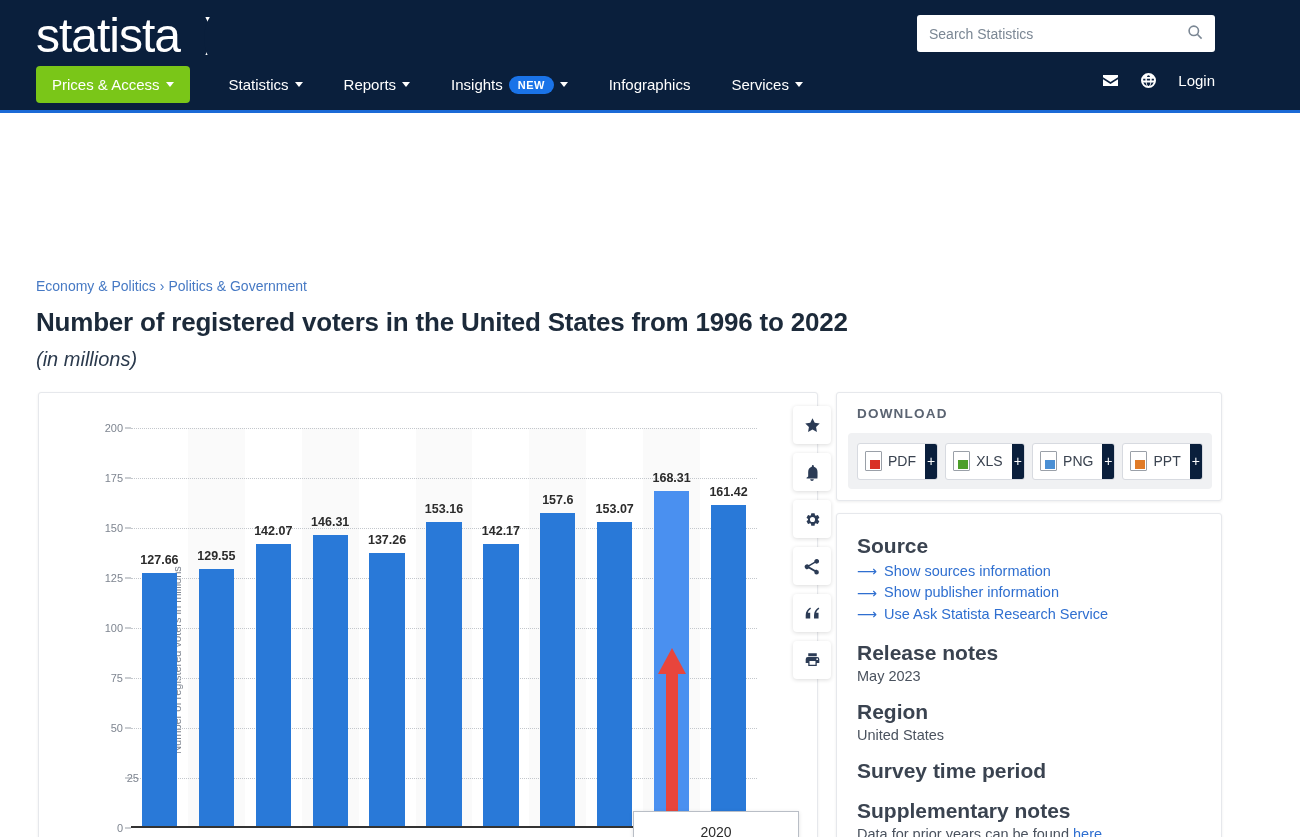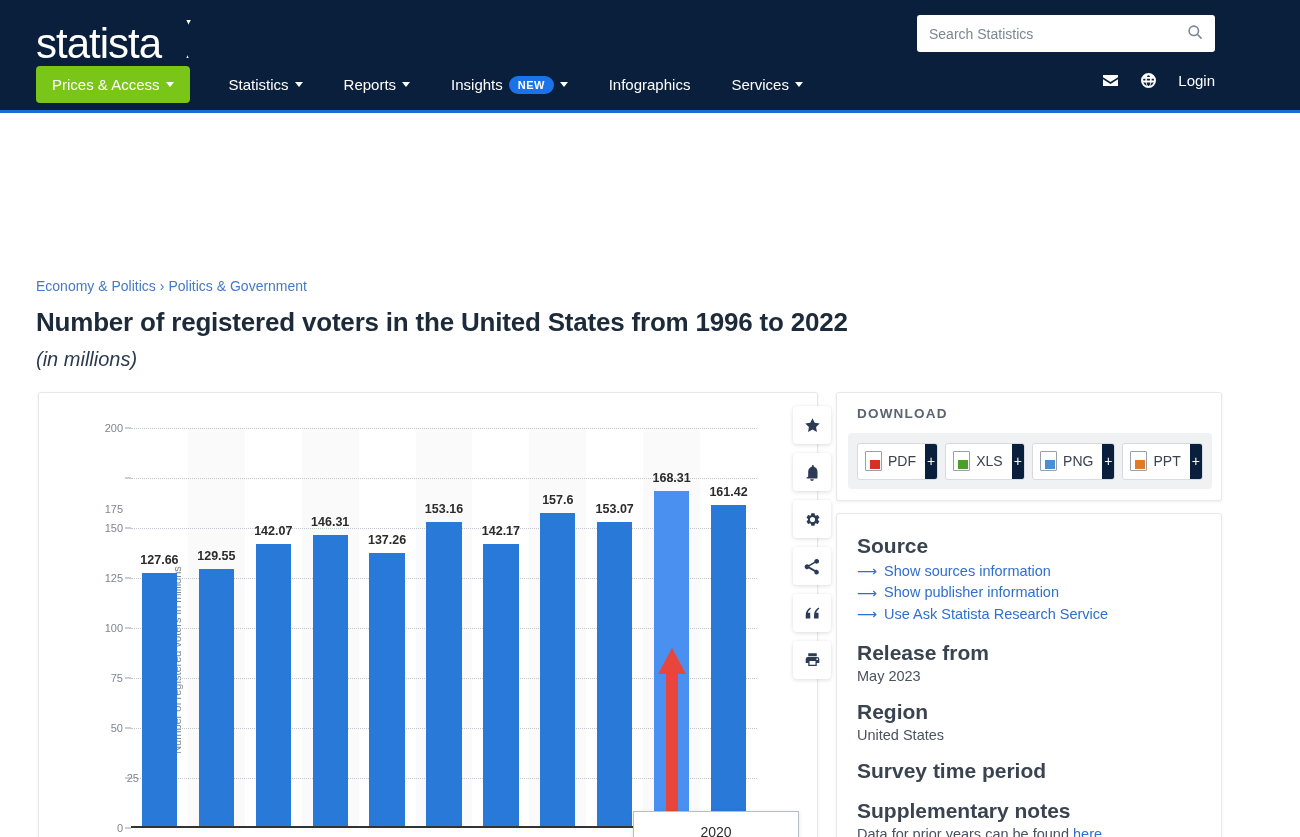--- a/index.html
+++ b/index.html
@@ -16,24 +16,23 @@
     position: relative;
     width: 1300px; height: 113px;
     background: #0a1f3c;
     border-bottom: 3px solid #1b6ad6;
   }
   .logo-wrap {
     position: absolute; left: 36px; top: 12px;
     display: flex; align-items: center; gap: 6px;
   }
   .logo-text {
-    color: #fff; font-size: 42px; font-weight: 400;
+    color: #fff; font-size: 48px; font-weight: 400;
     letter-spacing: -1px; line-height: 1;
     font-family: "Liberation Sans", sans-serif;
-    margin-top: 11px;
   }
   .logo-mark {
     width: 40px; height: 38px; background: #fff;
     position: relative; overflow: hidden;
   }
   .logo-mark::before {
     content: ""; position: absolute;
     left: -14px; top: -10px;
     width: 38px; height: 58px;
     border-radius: 50%;
@@ -417,21 +416,21 @@
             <div class="arrow-shaft"></div>
             <div class="arrow-head"></div>
           </div>
         </div>
       <div class="axis-base"></div>
     </div>
 
     <div id="yticks">
         <div class="ytick" style="top: 35px; left: 0px; width: 84px; text-align: right;">200</div>
         <div style="position: absolute; top: 35px; left: 86px; width: 6px; border-top: 1px solid rgb(154, 160, 168); transform: translateY(-50%);"></div>
-        <div class="ytick" style="top: 85px; left: 0px; width: 84px; text-align: right; margin-top: 31px;">175</div>
+        <div class="ytick" style="top: 85px; left: 0px; width: 84px; text-align: right;">175</div>
         <div style="position: absolute; top: 85px; left: 86px; width: 6px; border-top: 1px solid rgb(154, 160, 168); transform: translateY(-50%);"></div>
         <div class="ytick" style="top: 135px; left: 0px; width: 84px; text-align: right;">150</div>
         <div style="position: absolute; top: 135px; left: 86px; width: 6px; border-top: 1px solid rgb(154, 160, 168); transform: translateY(-50%);"></div>
         <div class="ytick" style="top: 185px; left: 0px; width: 84px; text-align: right;">125</div>
         <div style="position: absolute; top: 185px; left: 86px; width: 6px; border-top: 1px solid rgb(154, 160, 168); transform: translateY(-50%);"></div>
         <div class="ytick" style="top: 235px; left: 0px; width: 84px; text-align: right;">100</div>
         <div style="position: absolute; top: 235px; left: 86px; width: 6px; border-top: 1px solid rgb(154, 160, 168); transform: translateY(-50%);"></div>
         <div class="ytick" style="top: 285px; left: 0px; width: 84px; text-align: right;">75</div>
         <div style="position: absolute; top: 285px; left: 86px; width: 6px; border-top: 1px solid rgb(154, 160, 168); transform: translateY(-50%);"></div>
         <div class="ytick" style="top: 335px; left: 0px; width: 84px; text-align: right;">50</div>
@@ -529,21 +528,21 @@
             <span class="arrow-r">⟶</span>
             <span>Show publisher information</span>
           </div>
           <div class="info-link">
             <span class="arrow-r">⟶</span>
             <span>Use Ask Statista Research Service</span>
           </div>
         </div>
     </div>
     <div class="info-group">
-      <div class="info-h">Release from</div>
+      <div class="info-h">Release notes</div>
       <div class="info-v">May 2023</div>
     </div>
     <div class="info-group">
       <div class="info-h">Region</div>
       <div class="info-v">United States</div>
     </div>
     <div class="info-group">
       <div class="info-h">Survey time period</div>
     </div>
     <div class="info-group">

